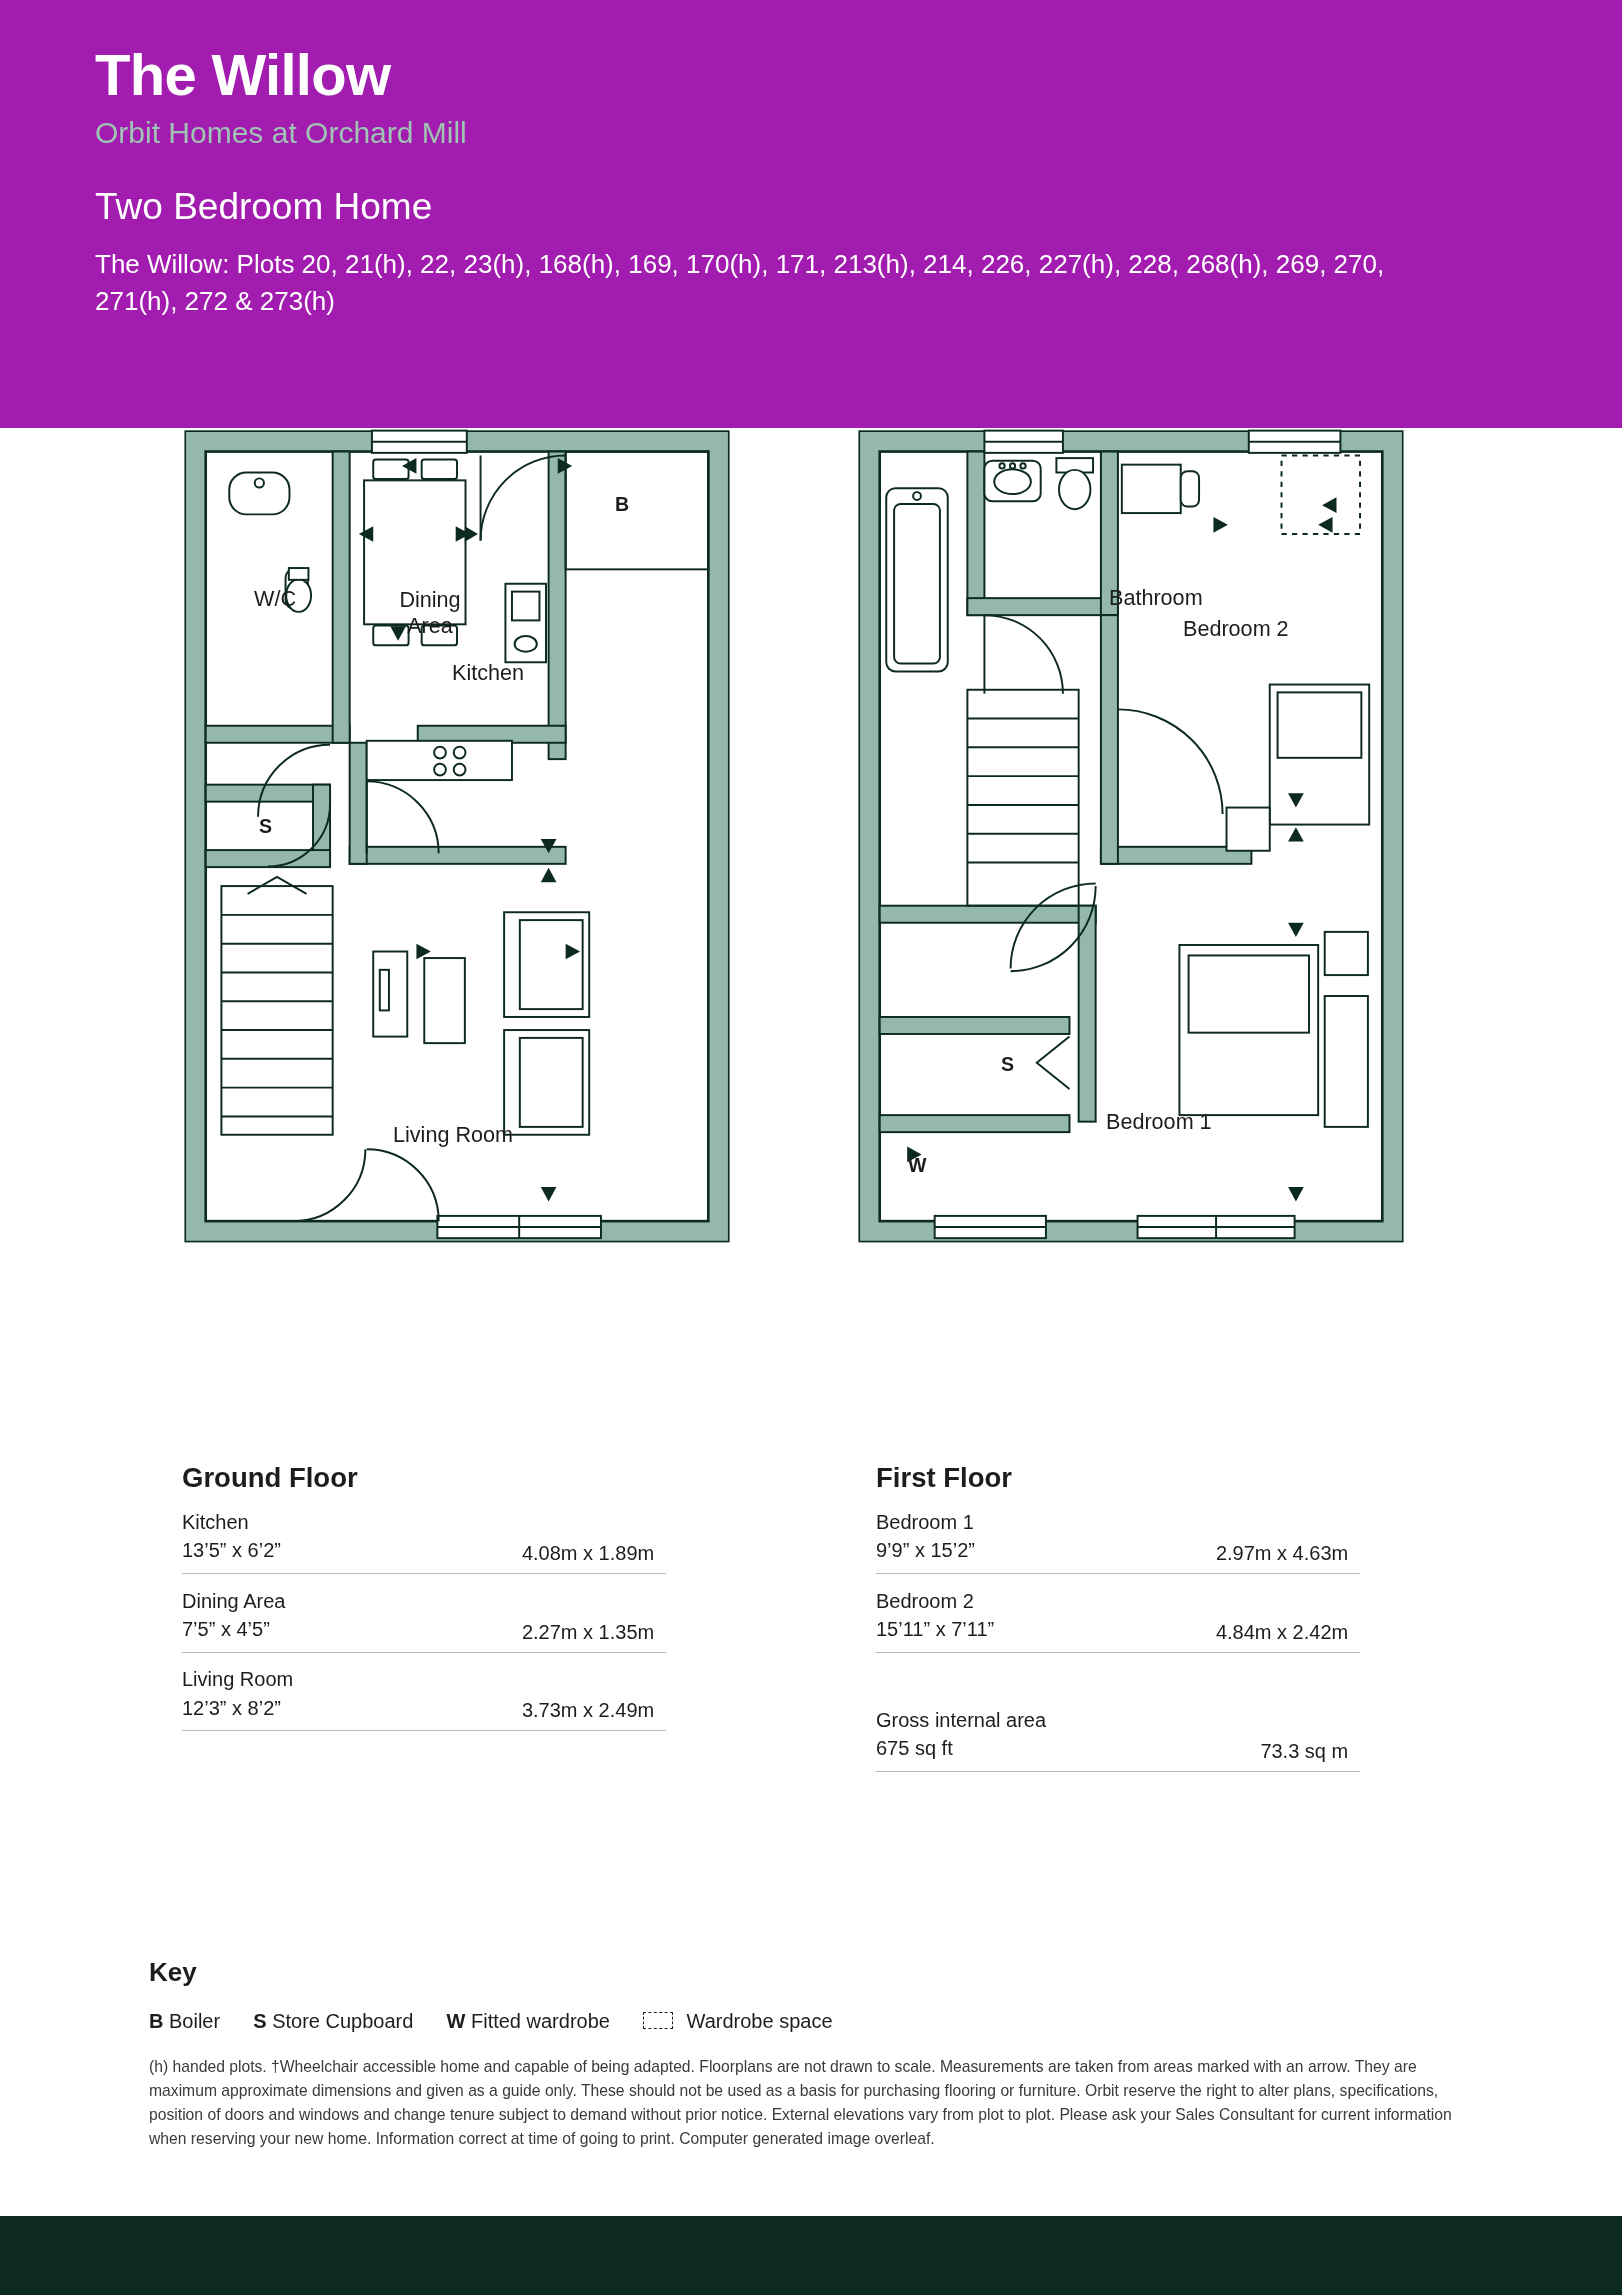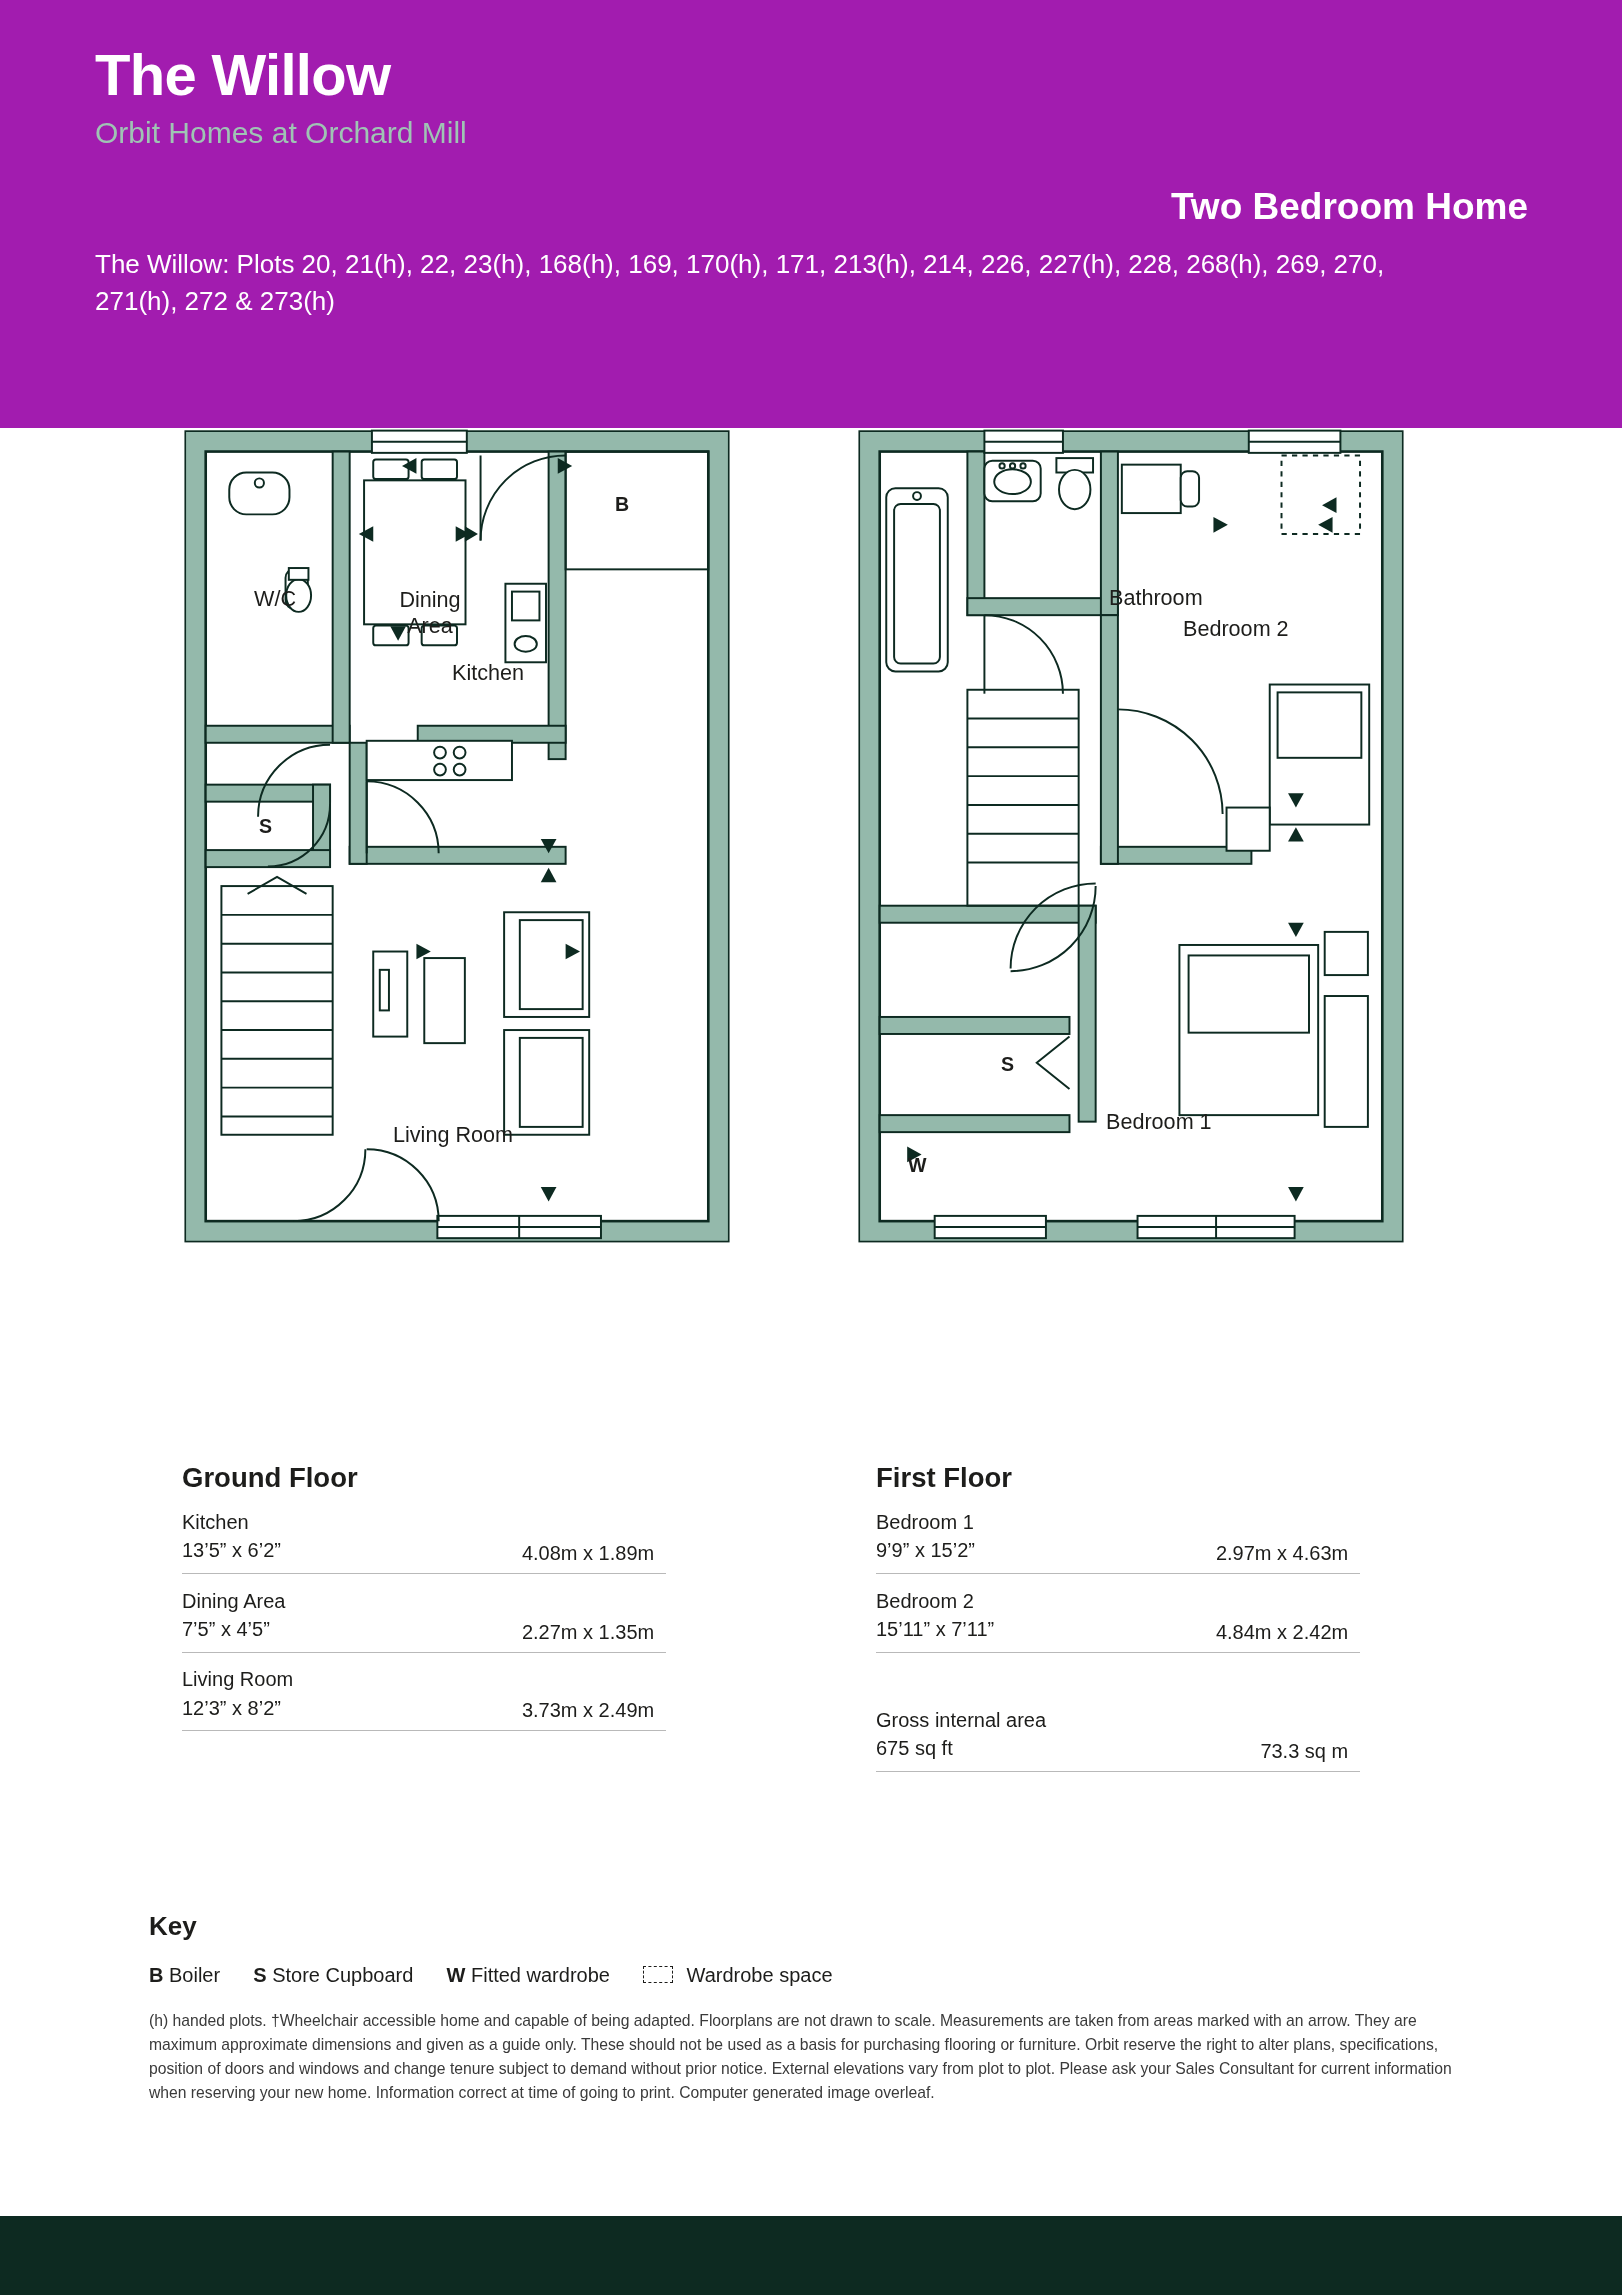--- a/index.html
+++ b/index.html
@@ -29,23 +29,22 @@
     margin: 0 0 11.8px 0;
   }
   .h-sub {
     font-size: 30px;
     color: #9fc4b4;
     margin: 0 0 36px 0;
     font-weight: 400;
   }
   .h-type {
     font-size: 37px;
-    font-weight: bold;
+    font-weight: normal;
     margin: 0 0 18.3px 0;
-    text-align: right;
   }
   .h-plots {
     font-size: 26px;
     line-height: 1.42;
     font-weight: 400;
     max-width: 1361px;
   }
 
   
   .footer-bar {
@@ -131,21 +130,21 @@
     position: absolute;
     right: 11.8px;
     bottom: 7.9px;
   }
   .row.gia { margin-top: 56px; }
   .row.gia .imp { font-size: 20px; }
 
   
   .keyblock {
     position: absolute;
-    top: 1911px;
+    top: 1957px;
     left: 149px;
     width: 1348px;
   }
   .keyblock h4 {
     font-size: 26px;
     font-weight: bold;
     margin: 0 0 22px 0;
   }
   .keyline { font-size: 20px; margin: 0 0 22px 0; }
   .keyline b { font-weight: bold; }

